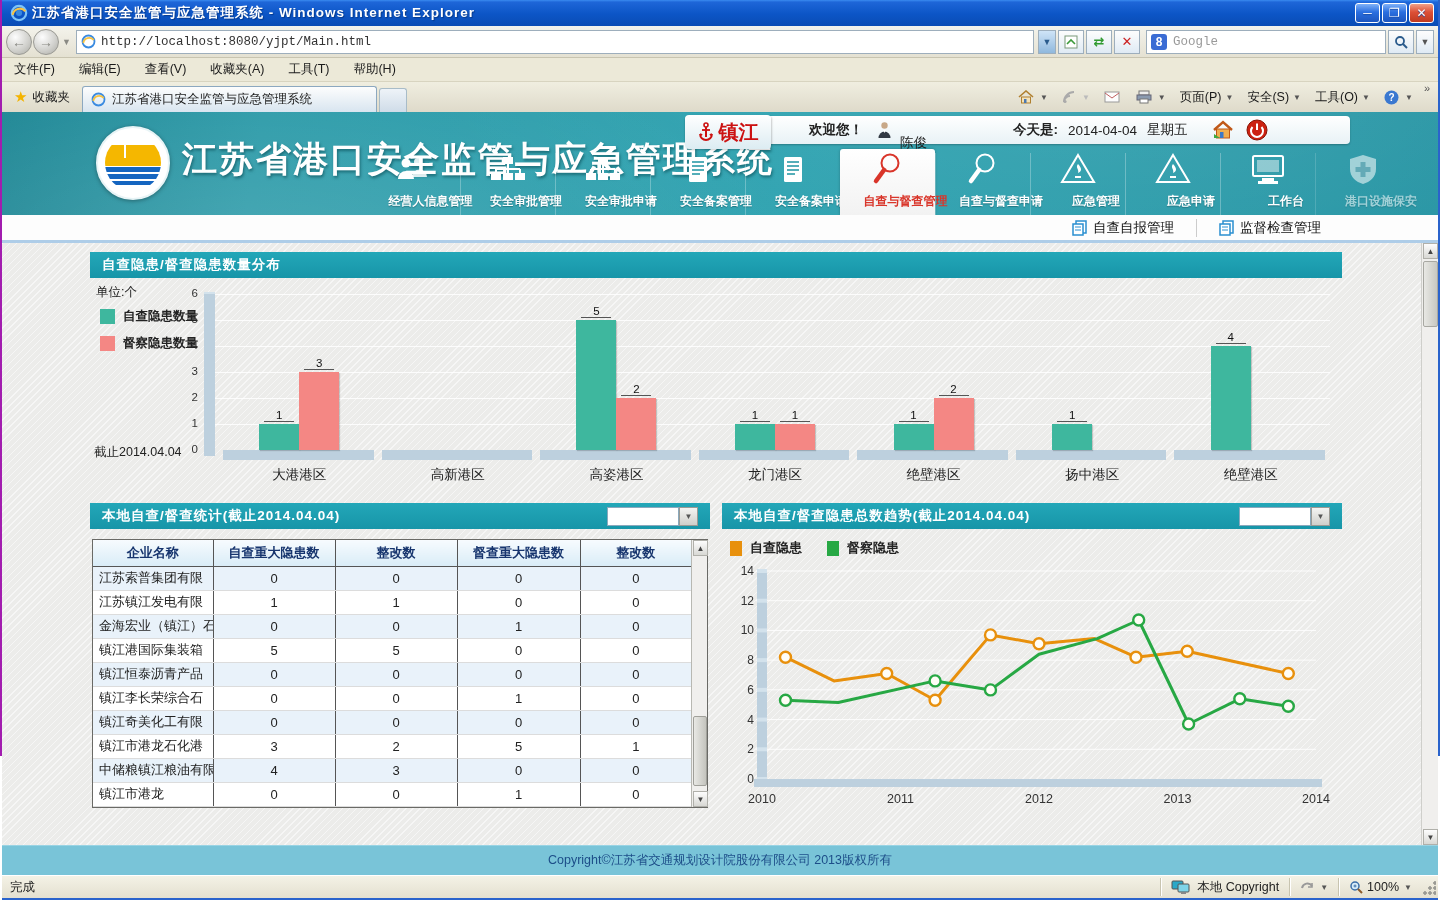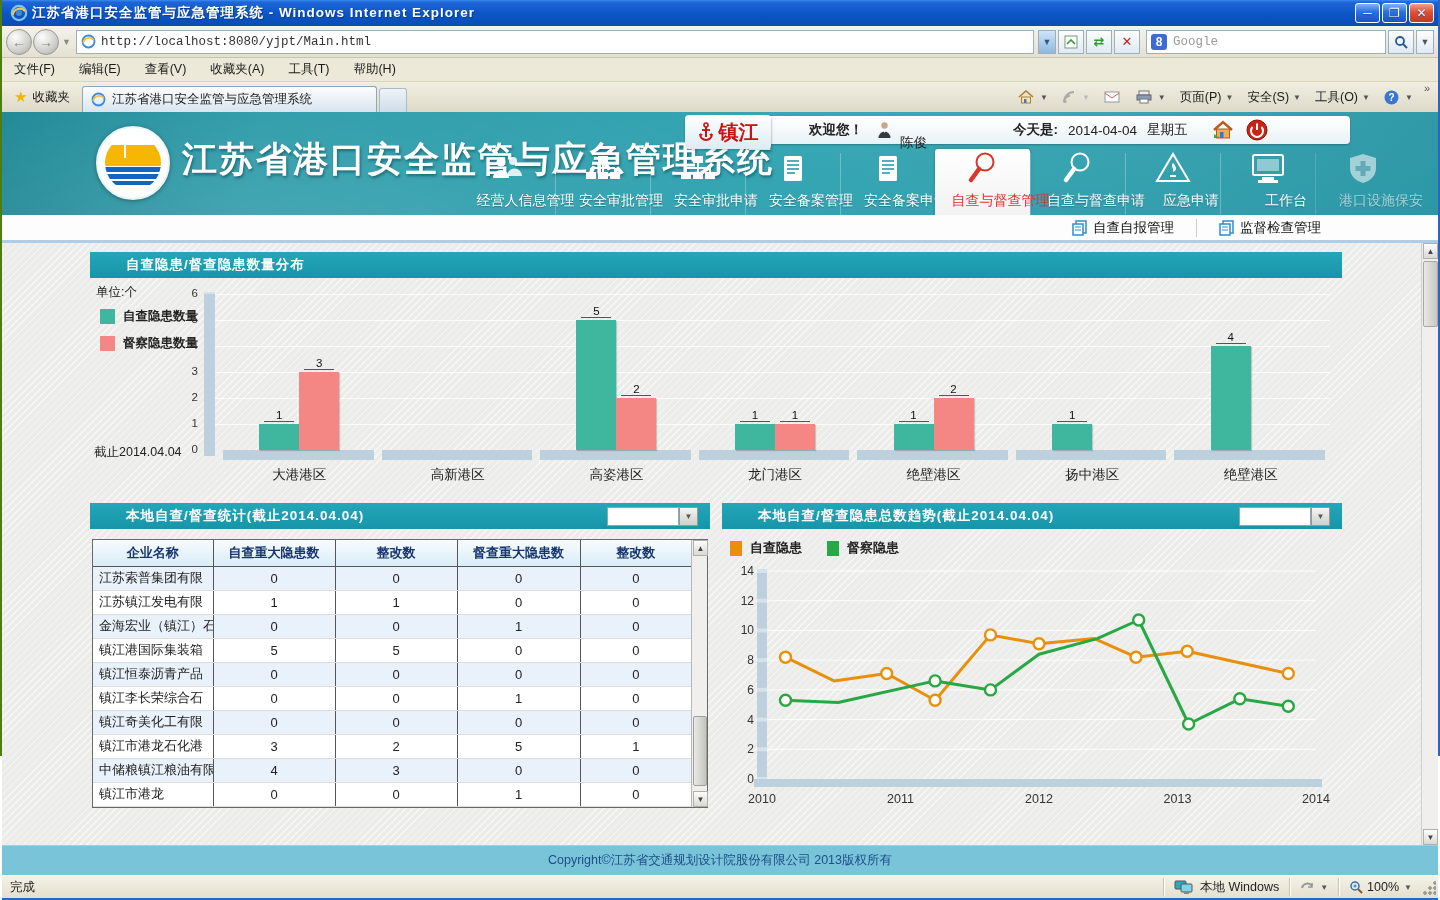--- a/index.html
+++ b/index.html
@@ -1,19 +1,19 @@
 <!DOCTYPE html>
 <html><head>
 <meta charset="utf-8">
 <style>
   * { margin:0; padding:0; box-sizing:border-box; }
   html,body { width:1440px; height:900px; overflow:hidden;
     font-family:"Liberation Sans","DejaVu Sans",sans-serif; }
   #window { position:relative; width:1440px; height:756px; background:#7f1d1d;
-    border-left:2px solid #4d7c0f; border-right:2px solid #2a63cc; }
+    border-left:2px solid #a21caf; border-right:2px solid #2a63cc; }
 
   
   #titlebar { position:absolute; left:0; top:0; width:100%; height:26px;
     background:linear-gradient(#3a8bf0 0%,#1e66d8 8%,#0c55c6 55%,#0a4cb4 100%);
     display:flex; align-items:center; padding:0 4px; }
   #titlebar .ie-ico { width:18px; height:18px; margin:0 4px; }
   #titlebar .t-text { color:#fff; font-weight:bold; font-size:13.5px; letter-spacing:1px;
     text-shadow:1px 1px 1px #063a8c; flex:1; white-space:nowrap; overflow:hidden; }
   .winbtn { width:25px; height:20px; margin-left:2px; border-radius:3px; color:#fff;
     font-size:12px; font-weight:bold; display:flex; align-items:center; justify-content:center;
@@ -99,21 +99,21 @@
   #infobar .datelbl { margin-left:86px; font-weight:bold; }
   #infobar .dateval { margin-left:10px; }
   #infobar .weekday { margin-left:10px; }
   #infobar .ib-ico { margin-left:24px; }
 
   #navbar { position:absolute; right:28px; bottom:0; display:flex; align-items:flex-end; height:64px; }
   .nav-item { width:95px; height:62px; display:flex; flex-direction:column; align-items:center;
     justify-content:flex-end; padding-bottom:5px; border-left:1px solid rgba(255,255,255,.28);
     color:#fff; position:relative; }
   .nav-item:first-child { border-left:none; }
-  .nav-item .nlabel { font-size:14px; font-weight:normal; white-space:nowrap; margin-top:4px;
+  .nav-item .nlabel { font-size:12px; font-weight:bold; white-space:nowrap; margin-top:4px;
     text-shadow:0 1px 1px rgba(0,50,60,.4);padding-left:36px; }
   .nav-item.active { background:linear-gradient(#ffffff,#f2f2f2); border-radius:3px 3px 0 0;
     color:#d9352a; height:66px; border-left:none; box-shadow:0 0 3px rgba(0,0,0,.25);text-align:right; }
   .nav-item.active .nlabel { text-shadow:none; }
   .nav-item.disabled { opacity:.55; }
 
   
   #subnav { position:absolute; left:0; top:215px; width:100%; height:28px; background:#fdfdfd;
     border-bottom:3px solid #aecde8; display:flex; align-items:center; justify-content:flex-end;
     padding-right:95px; }
@@ -128,21 +128,21 @@
   #vscroll { position:absolute; right:0; top:0; width:17px; height:602px; background:#f0efed;
     border-left:1px solid #cfcfcb; }
   .scr-arrow { position:absolute; left:1px; width:15px; height:16px; background:linear-gradient(#fdfdfd,#d8d8d4);
     border:1px solid #b0b0aa; color:#444; font-size:8px; display:flex; align-items:center; justify-content:center; }
   #vthumb { position:absolute; left:1px; top:18px; width:15px; height:66px;
     background:linear-gradient(90deg,#e8e8e4,#c8c8c2); border:1px solid #a8a8a2; border-radius:2px; }
 
   .panel { position:absolute; background:transparent; }
   .panel-header { height:26px; background:linear-gradient(#23a7b8,#1795a8); display:flex;
     align-items:center; padding:0 12px; }
-  .panel-title { color:#fff; font-weight:bold; font-size:13.5px; letter-spacing:1px;margin-left:24px; }
+  .panel-title { color:#fff; font-weight:bold; font-size:13.5px; letter-spacing:1px; }
   .combo { margin-left:auto; display:flex; height:19px; }
   .combo .cbox { width:72px; background:#fff; border:1px solid #8aa8bc; }
   .combo .cbtn { width:19px; background:linear-gradient(#f4f4f2,#cfcfcb); border:1px solid #9a9a94;
     color:#555; font-size:8px; display:flex; align-items:center; justify-content:center; }
 
   
   #barpanel { left:88px; top:9px; width:1252px; height:236px; }
   #barbody { position:relative; width:100%; height:210px; }
   .bc-unit { position:absolute; left:6px; top:6px; font-size:12.5px; color:#222; }
   .bc-leg { position:absolute; left:10px; display:flex; align-items:center;justify-content:space-between; }
@@ -438,20 +438,28 @@
               <line x1="15" y1="19" x2="7" y2="30" stroke="#d9352a" stroke-width="4.5" stroke-linecap="round"></line>
             </svg></span>
     <span class="nlabel">自查与督查管理</span>
         </div>
         <div class="nav-item">
           <span><svg width="38" height="34" viewBox="0 0 38 34">
               <circle cx="21" cy="12" r="8.5" stroke="#ffffff" fill="none" stroke-width="2"></circle>
               <line x1="15" y1="19" x2="7" y2="30" stroke="#ffffff" stroke-width="4.5" stroke-linecap="round"></line>
             </svg></span>
     <span class="nlabel">自查与督查申请</span>
+        </div>
+        <div class="nav-item">
+          <span><svg width="38" height="32" viewBox="0 0 38 32">
+              <path d="M19 2 L35 29 L3 29 Z" stroke="#ffffff" fill="none" stroke-width="2"></path>
+              <path d="M19 11 c-3 4 1.5 5 0 9 c4-1.5 4-5 0-9z" fill="#ffffff"></path>
+              <line x1="16" y1="24" x2="22" y2="24" stroke="#ffffff" stroke-width="2"></line>
+            </svg></span>
+    <span class="nlabel">应急管理</span>
         </div>
         <div class="nav-item">
           <span><svg width="38" height="32" viewBox="0 0 38 32">
               <path d="M19 2 L35 29 L3 29 Z" stroke="#ffffff" fill="none" stroke-width="2"></path>
               <path d="M19 11 c-3 4 1.5 5 0 9 c4-1.5 4-5 0-9z" fill="#ffffff"></path>
               <line x1="16" y1="24" x2="22" y2="24" stroke="#ffffff" stroke-width="2"></line>
             </svg></span>
     <span class="nlabel">应急申请</span>
         </div>
         <div class="nav-item">
@@ -749,21 +757,21 @@
   </div>
 
   <div id="statusbar">
     <div class="sleft">完成</div>
     <div class="ssec">
       <svg width="20" height="15" viewBox="0 0 20 15" style="margin-right:6px">
           <rect x="1" y="1" width="11" height="8" rx="1" fill="#2aa8c8" stroke="#555"></rect>
           <rect x="7" y="4" width="11" height="8" rx="1" fill="#7fd4e8" stroke="#555"></rect>
           <rect x="10" y="12" width="5" height="2" fill="#888"></rect>
         </svg>
-      <span>本地 Windows</span>
+      <span>本地 Copyright</span>
     </div>
     <div class="ssec">
       <svg width="15" height="13" viewBox="0 0 15 13">
           <path d="M2 7 a5.5 5.5 0 0 1 10-2" fill="none" stroke="#999" stroke-width="2"></path>
           <path d="M12 2 v4 h-4" fill="none" stroke="#999" stroke-width="1.6"></path>
         </svg>
       <span class="dd">▼</span>
     </div>
     <div class="ssec">
       <svg width="14" height="14" viewBox="0 0 14 14" style="margin-right:4px">

